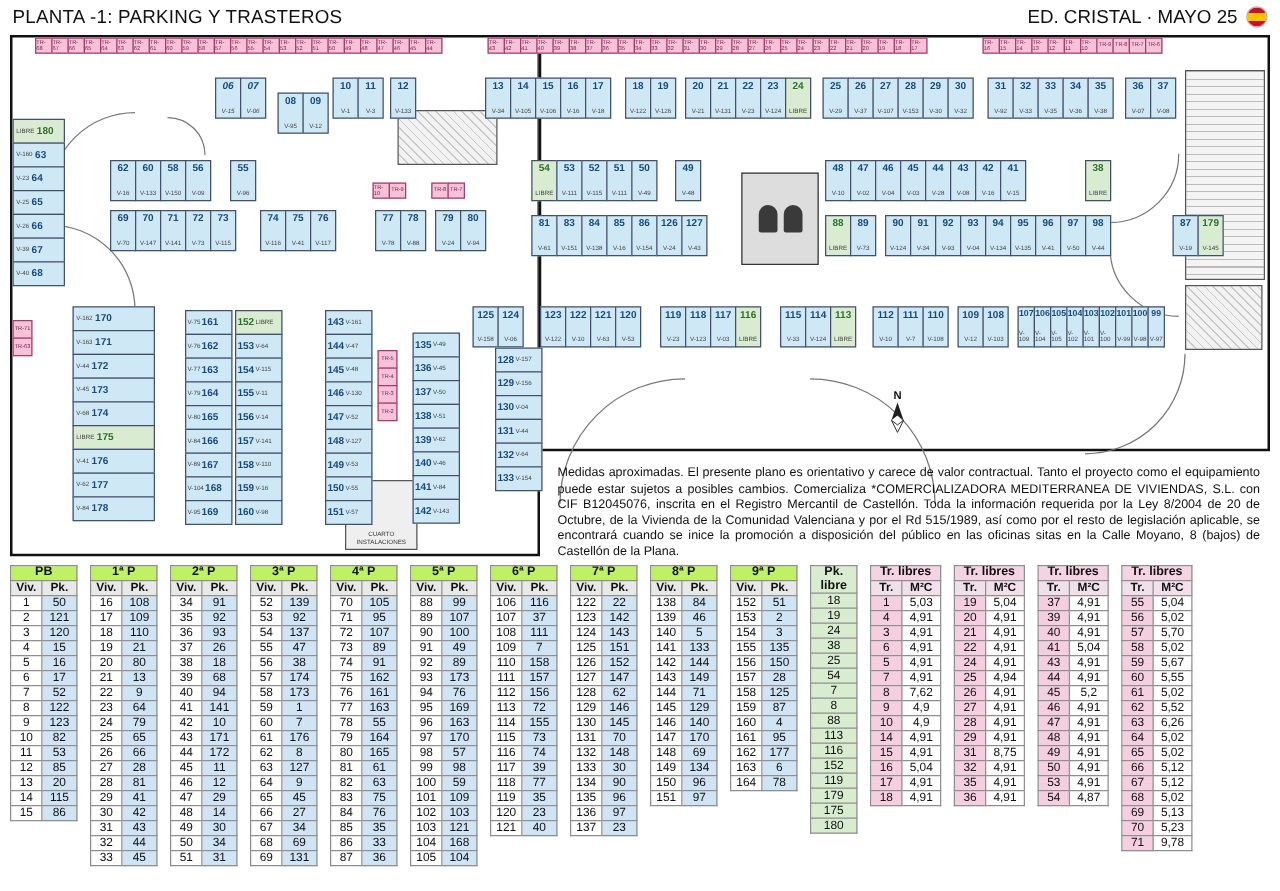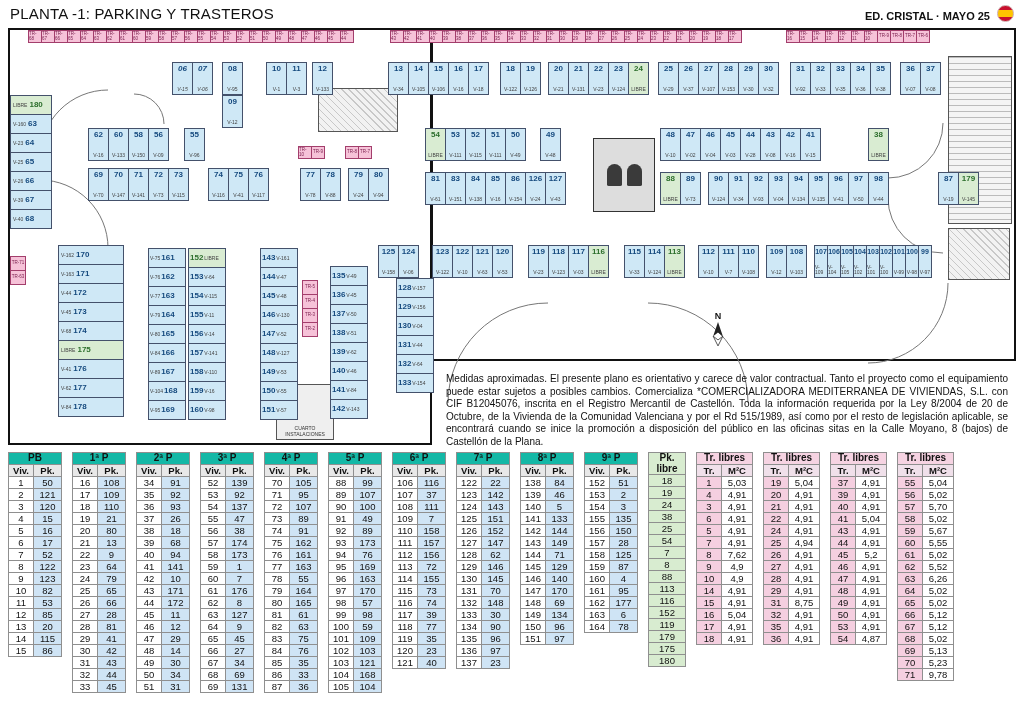--- a/index.html
+++ b/index.html
@@ -1,19 +1,19 @@
 <!DOCTYPE html>
 <html><head>
 <meta charset="utf-8">
 <style>
   html,body{margin:0;padding:0}
   body{width:1024px;height:713px;font-family:"Liberation Sans",sans-serif;background:#fff;overflow:hidden;position:relative;color:#111}
   .hdr{position:absolute;left:0;top:0;width:100%;height:27px;display:flex;justify-content:space-between;align-items:center;padding:0 10px;box-sizing:border-box}
   .t1{font-size:15px;font-weight:normal;letter-spacing:.2px}
-  .t2{font-size:11px;font-weight:bold;display:flex;align-items:flex-end}
+  .t2{font-size:15px;font-weight:normal;display:flex;align-items:center}
   .flag{width:15px;height:15px;border-radius:50%;margin-left:7px;border:1px solid #caa;
         background:linear-gradient(180deg,#c8102e 0 27%,#ffc400 27% 73%,#c8102e 73% 100%);display:inline-block}
   #plan{position:absolute;left:8px;top:28px;width:1008px;height:419px}
   .outline{position:absolute;border:2px solid #111;background:#fff;box-sizing:border-box}
   .arcs{position:absolute;left:0;top:0}
   .grp{position:absolute;display:flex}
   .stall{border:1px solid #44516b;box-sizing:border-box;background:#cfe8f6;display:flex}
   .stall.g{background:#d9ecd2}
   .stall.p{background:#f6c2d8;border-color:#a33e6c}
   .sn{font-size:8px;font-weight:700;color:#15497e;line-height:1}
@@ -37,21 +37,21 @@
   .core{border:1px solid #333;background:#ddd;display:flex;align-items:center;justify-content:center;gap:5px}
   .cab{width:15px;height:22px;background:#3a3a3a;border-radius:8px 8px 2px 2px}
   .room{border:1px solid #555;background:#efefef;display:flex;align-items:flex-end;justify-content:center}
   .roomlbl{font-size:5px;color:#333;text-align:center;padding-bottom:2px}
   .disc{position:absolute;left:438px;top:345px;width:562px;font-size:10px;line-height:1.26;text-align:justify}
   .compass{position:absolute;left:692px;top:283px;width:36px;text-align:center}
   .cn{font-size:9px;font-weight:bold;display:block}
   .tables{position:absolute;left:8px;top:452px;display:flex;align-items:flex-start;gap:10px}
   table.tbl{border-collapse:collapse;font-size:9.5px}
   .tbl th,.tbl td{border:1px solid #8f8f8f;text-align:center;padding:0 2px;height:11px;line-height:1.05}
-  .tbl th.ttl{background:#14b8a6;font-weight:bold;font-size:10px}
+  .tbl th.ttl{background:#bef264;font-weight:bold;font-size:10px}
   .tbl th.sub{background:#e8e8e8;font-weight:bold}
   td.cviv{background:#fff;min-width:20px}
   td.cpk{background:#cfe4f5;min-width:23px}
   td.cpl{background:#d8ecd0;min-width:28px}
   td.ctr{background:#f5cfe0;min-width:20px}
   td.cm2{background:#fff;min-width:26px}
   .pkl th.ttl{background:#d8ecd0;width:32px;white-space:normal}
   .trt th.ttl{background:#f6d3e2}
   .trt th.sub{background:#f0e0ea}
 </style>
@@ -301,21 +301,21 @@
     <div class="grp gv" style="left: 164px; top: 34px; font-style: italic;">
       <div class="stall b">
         <span class="sn">06</span>
         <span class="sv">V-15</span>
       </div>
       <div class="stall b">
         <span class="sn">07</span>
         <span class="sv">V-06</span>
       </div>
     </div>
-    <div class="grp gv" style="left: 214px; top: 34px; flex-direction: column;">
+    <div class="grp gv" style="left: 214px; top: 46px;">
       <div class="stall b">
         <span class="sn">08</span>
         <span class="sv">V-95</span>
       </div>
       <div class="stall b">
         <span class="sn">09</span>
         <span class="sv">V-12</span>
       </div>
     </div>
     <div class="grp gv" style="left: 258px; top: 34px;">

